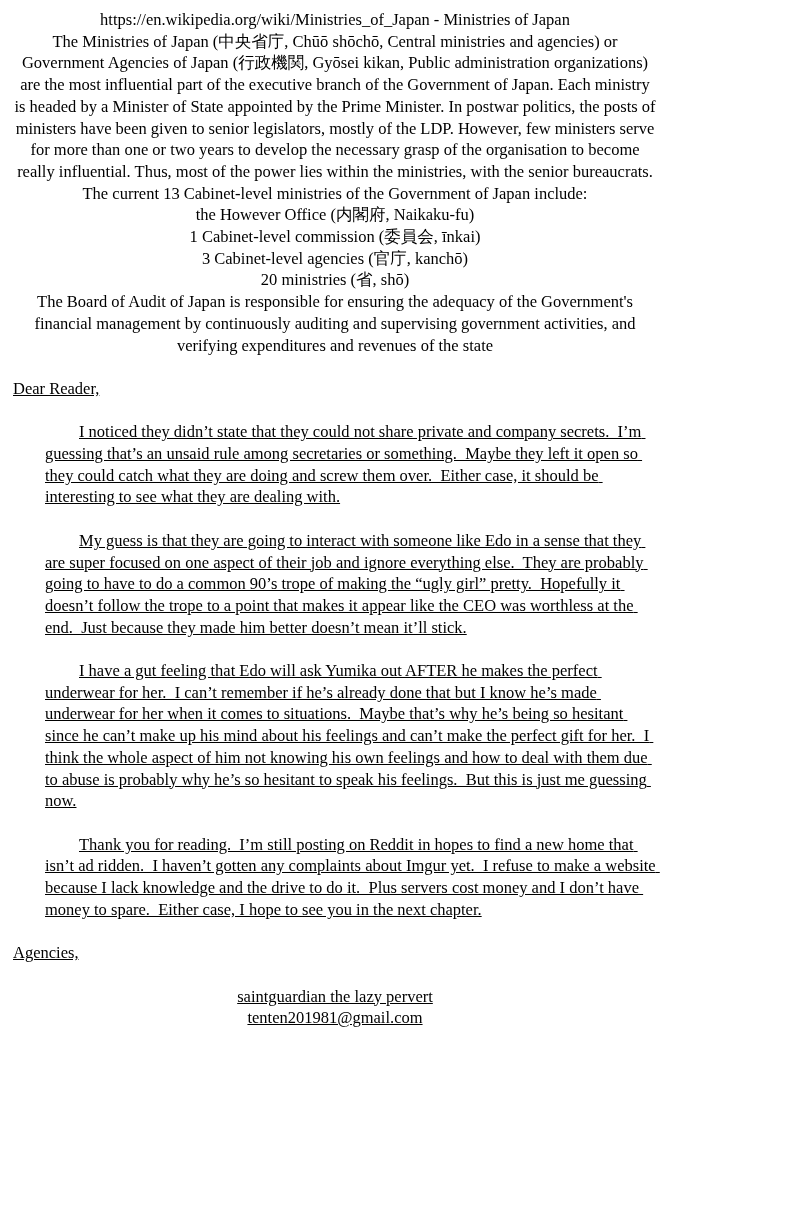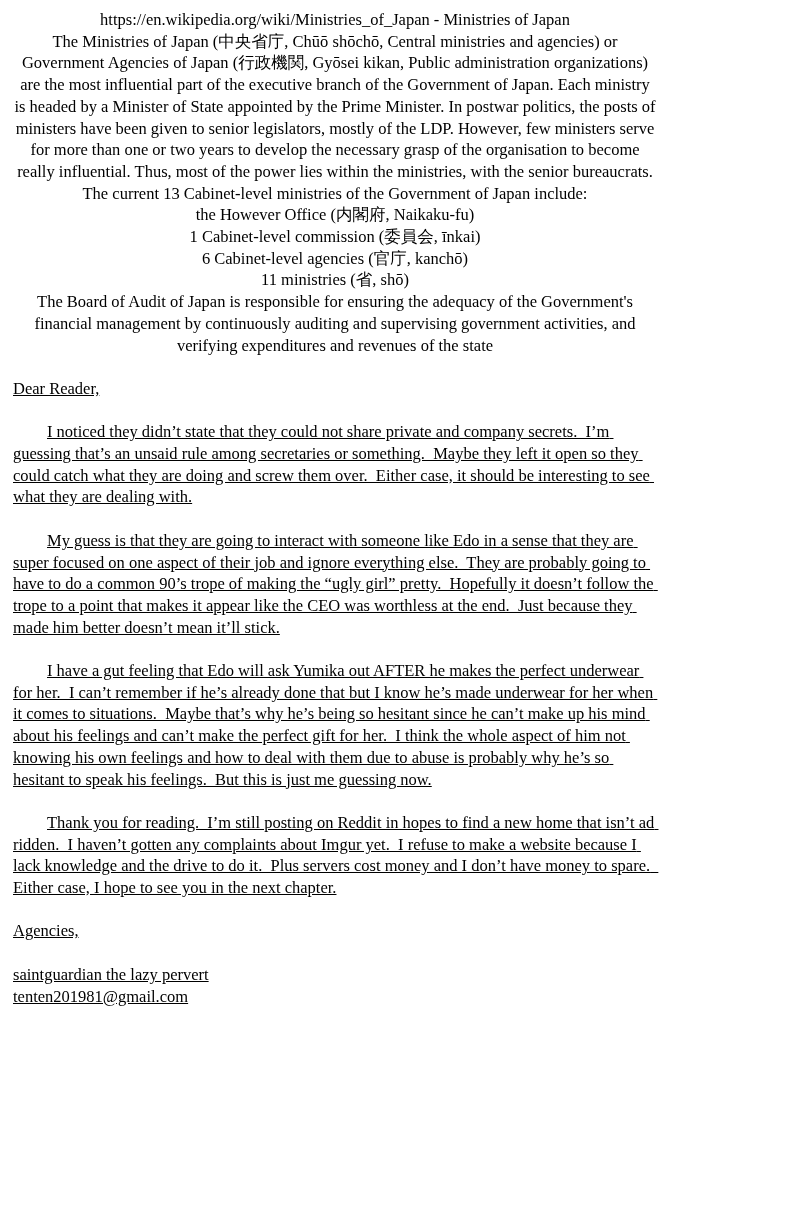--- a/index.html
+++ b/index.html
@@ -27,39 +27,41 @@
     white-space: pre-wrap;
   }
   .letter p {
     margin: 0 0 21.7px 0;
     white-space: pre-wrap;
     text-align: left;
     text-decoration: underline;
   }
   .letter p.para {
     text-indent: 34px;
+    margin-left: 32px;
   }
   .letter p.signature,
   .letter p.email {
     margin-bottom: 0;
+    text-align: center;
   }
 </style>
 </head>
 <body>
 
 <div class="page">
 
   <div class="header-block">
     <div class="hline">https://en.wikipedia.org/wiki/Ministries_of_Japan - Ministries of Japan</div>
     <div class="hline">The Ministries of Japan (中央省庁, Chūō shōchō, Central ministries and agencies) or Government Agencies of Japan (行政機関, Gyōsei kikan, Public administration organizations) are the most influential part of the executive branch of the Government of Japan. Each ministry is headed by a Minister of State appointed by the Prime Minister. In postwar politics, the posts of ministers have been given to senior legislators, mostly of the LDP. However, few ministers serve for more than one or two years to develop the necessary grasp of the organisation to become really influential. Thus, most of the power lies within the ministries, with the senior bureaucrats.</div>
     <div class="hline">The current 13 Cabinet-level ministries of the Government of Japan include:</div>
     <div class="hline">the However Office (内閣府, Naikaku-fu)</div>
     <div class="hline">1 Cabinet-level commission (委員会, īnkai)</div>
-    <div class="hline">6 Cabinet-level agencies (官庁, kanchō)</div>
-    <div class="hline">11 ministries (省, shō)</div>
+    <div class="hline">3 Cabinet-level agencies (官庁, kanchō)</div>
+    <div class="hline">20 ministries (省, shō)</div>
     <div class="hline">The Board of Audit of Japan is responsible for ensuring the adequacy of the Government's financial management by continuously auditing and supervising government activities, and verifying expenditures and revenues of the state</div>
   </div>
 
   <div class="letter">
     <p class="salutation">Dear Reader,</p>
     <p class="para">I noticed they didn’t state that they could not share private and company secrets.  I’m guessing that’s an unsaid rule among secretaries or something.  Maybe they left it open so they could catch what they are doing and screw them over.  Either case, it should be interesting to see what they are dealing with.</p>
     <p class="para">My guess is that they are going to interact with someone like Edo in a sense that they are super focused on one aspect of their job and ignore everything else.  They are probably going to have to do a common 90’s trope of making the “ugly girl” pretty.  Hopefully it doesn’t follow the trope to a point that makes it appear like the CEO was worthless at the end.  Just because they made him better doesn’t mean it’ll stick.</p>
     <p class="para">I have a gut feeling that Edo will ask Yumika out AFTER he makes the perfect underwear for her.  I can’t remember if he’s already done that but I know he’s made underwear for her when it comes to situations.  Maybe that’s why he’s being so hesitant since he can’t make up his mind about his feelings and can’t make the perfect gift for her.  I think the whole aspect of him not knowing his own feelings and how to deal with them due to abuse is probably why he’s so hesitant to speak his feelings.  But this is just me guessing now.</p>
     <p class="para">Thank you for reading.  I’m still posting on Reddit in hopes to find a new home that isn’t ad ridden.  I haven’t gotten any complaints about Imgur yet.  I refuse to make a website because I lack knowledge and the drive to do it.  Plus servers cost money and I don’t have money to spare.  Either case, I hope to see you in the next chapter.</p>
     <p class="closing">Agencies,</p>

